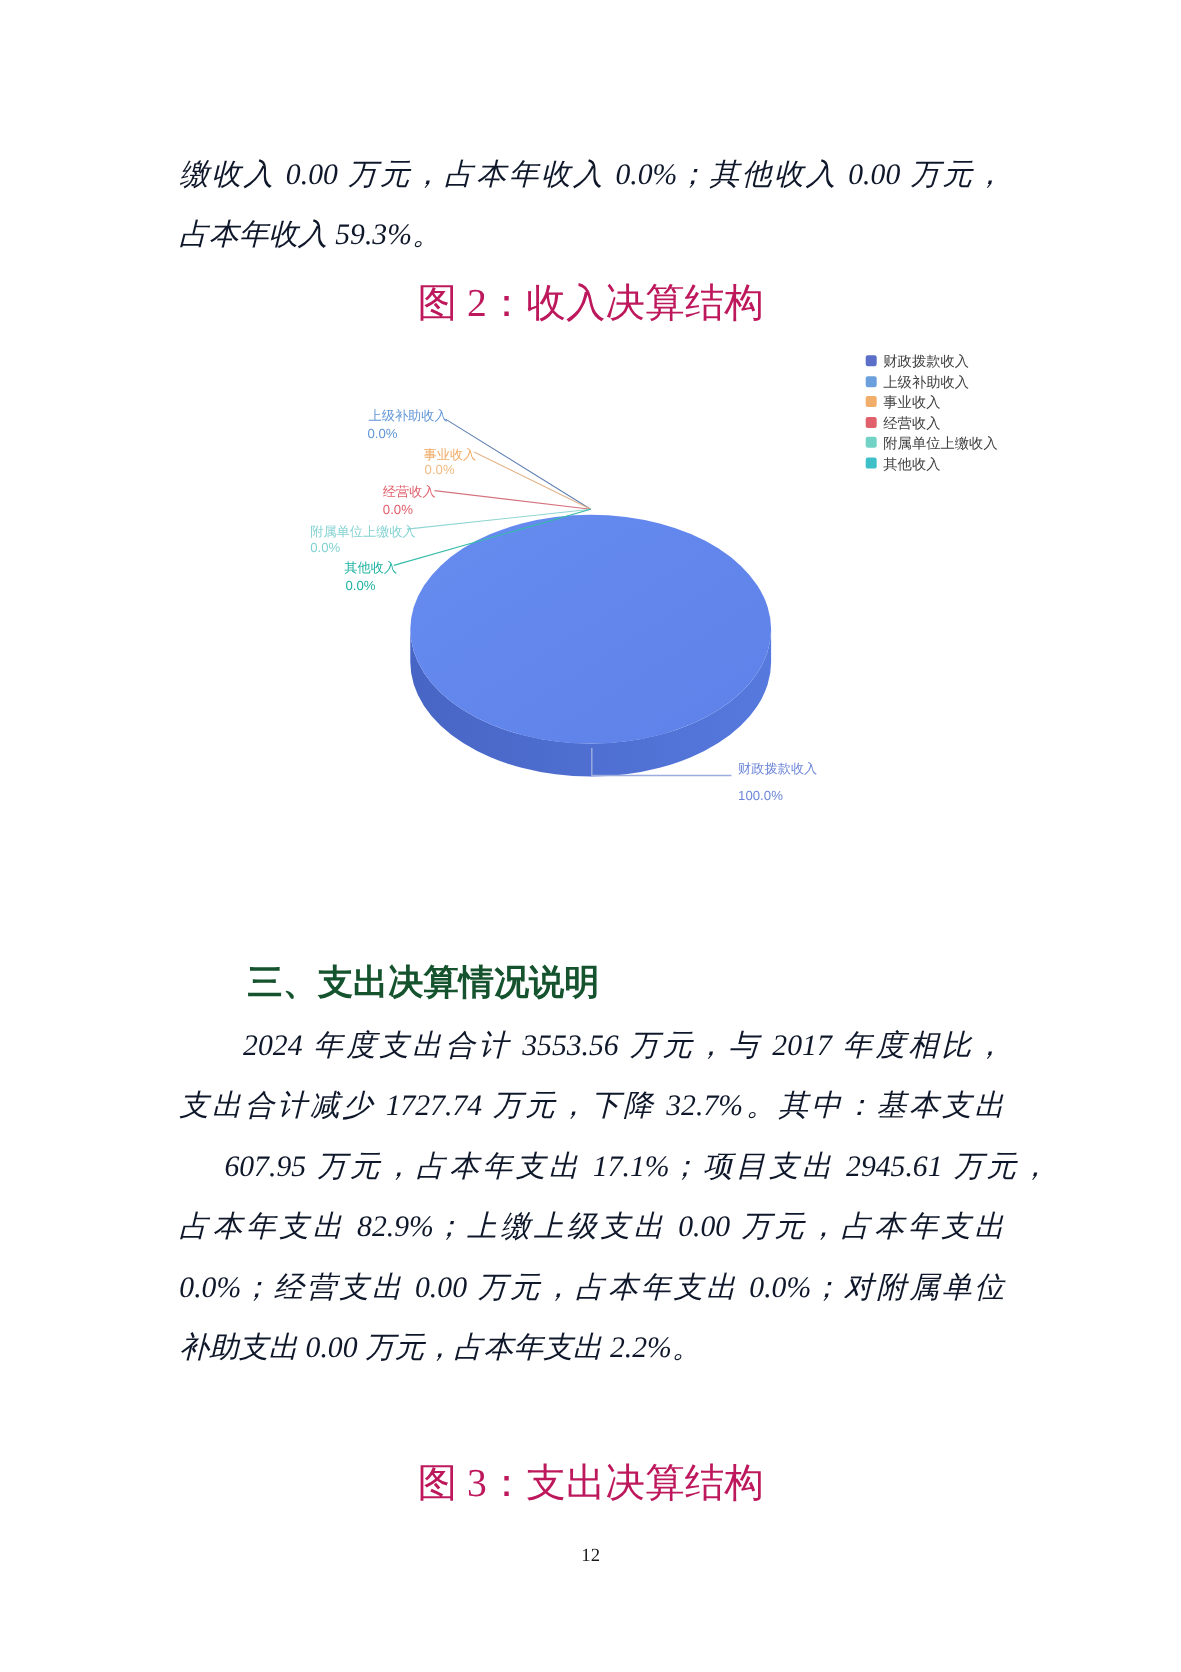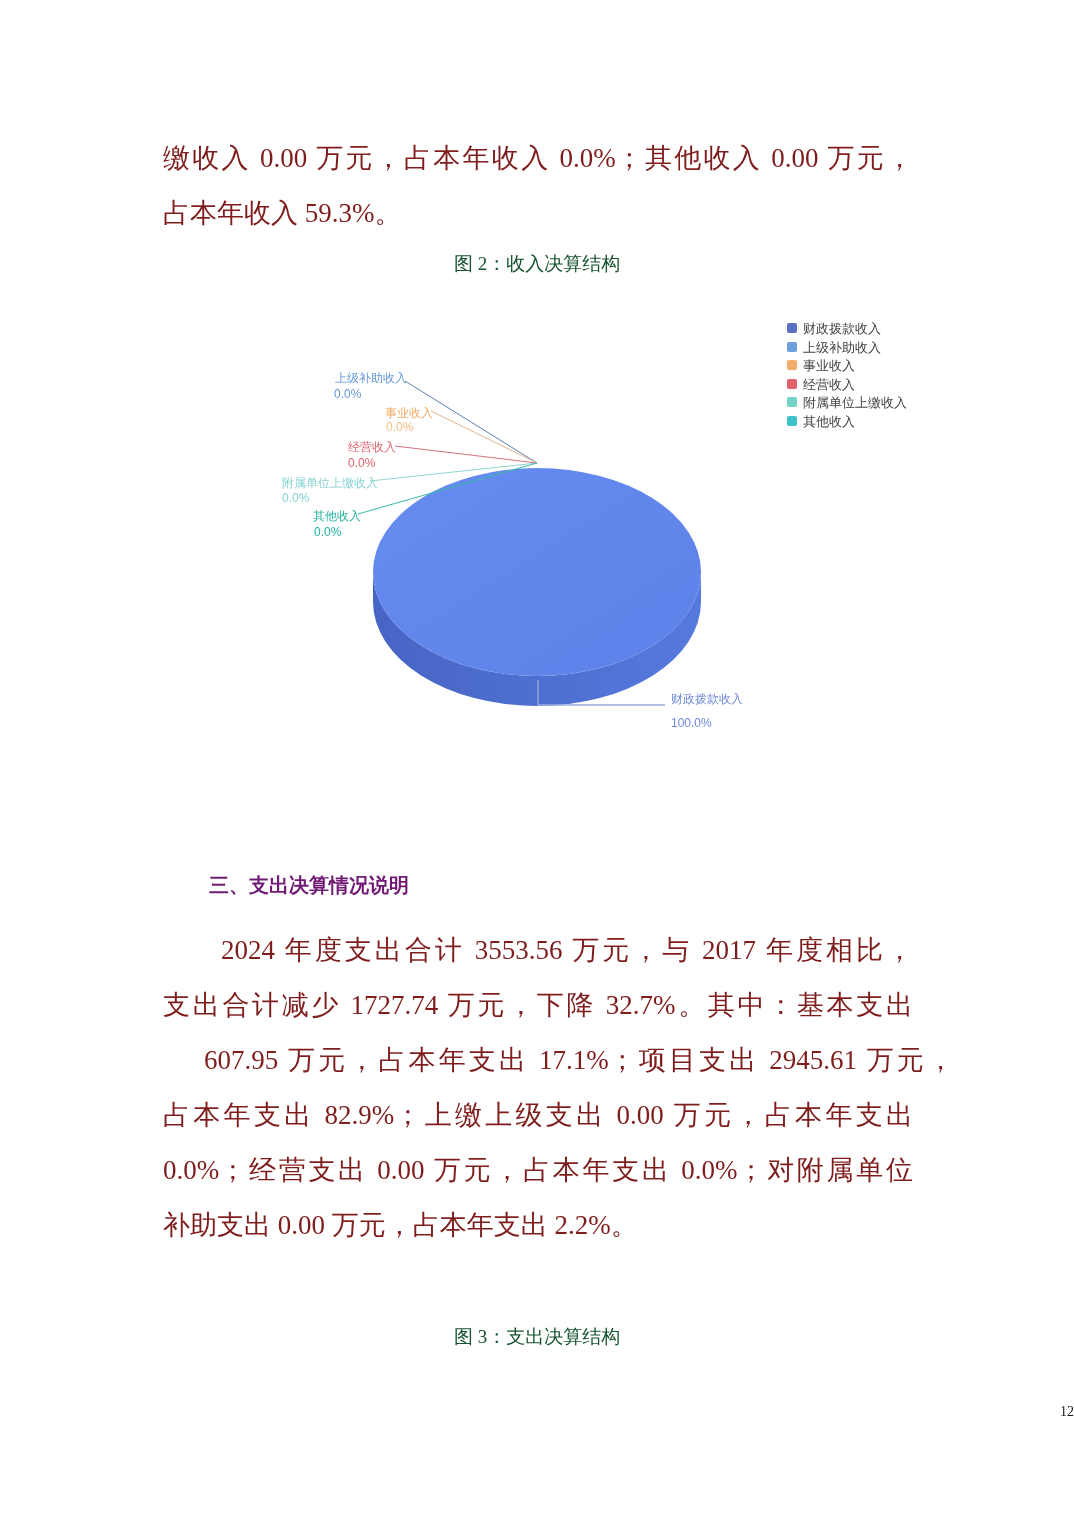--- a/index.html
+++ b/index.html
@@ -10,52 +10,53 @@
     font-family:"Liberation Serif","DejaVu Serif",serif;
     color:#0d0d0d;
     overflow:hidden;
   }
   .bodyline {
     position:absolute;
     left:163px;
     font-size:27px;
     line-height:34px;
     white-space:nowrap;
-    color:#7f1d1d;
+    color:#0f172a;
+    font-style:italic;
   }
   .just {
     width:750px;
     text-align:justify;
     text-align-last:justify;
   }
   .indent {
     left:221px;
     width:692px;
   }
   .caption {
     position:absolute;
     left:0; width:100%;
     text-align:center;
-    font-size:19px;
-    color:#14532d;
+    font-size:36px;
+    color:#be185d;
   }
   .heading {
     position:absolute;
-    left:209px;
+    left:225px;
     font-family:"Liberation Sans","DejaVu Sans",sans-serif;
     font-weight:bold;
-    font-size:20px;
-    color:#701a75;
+    font-size:32px;
+    color:#14532d;
     white-space:nowrap;
   }
   .pagenum {
     position:absolute;
     left:0; width:100%;
-    text-align:right;
-    font-size:14px;
+    text-align:center;
+    font-size:17px;
     color:#1a1a1a;
   }
   .chart {
     position:absolute;
     left:260px; top:300px;
     width:700px; height:440px;
   }
   .chart text {
     font-family:"Liberation Sans","DejaVu Sans",sans-serif;
   }

